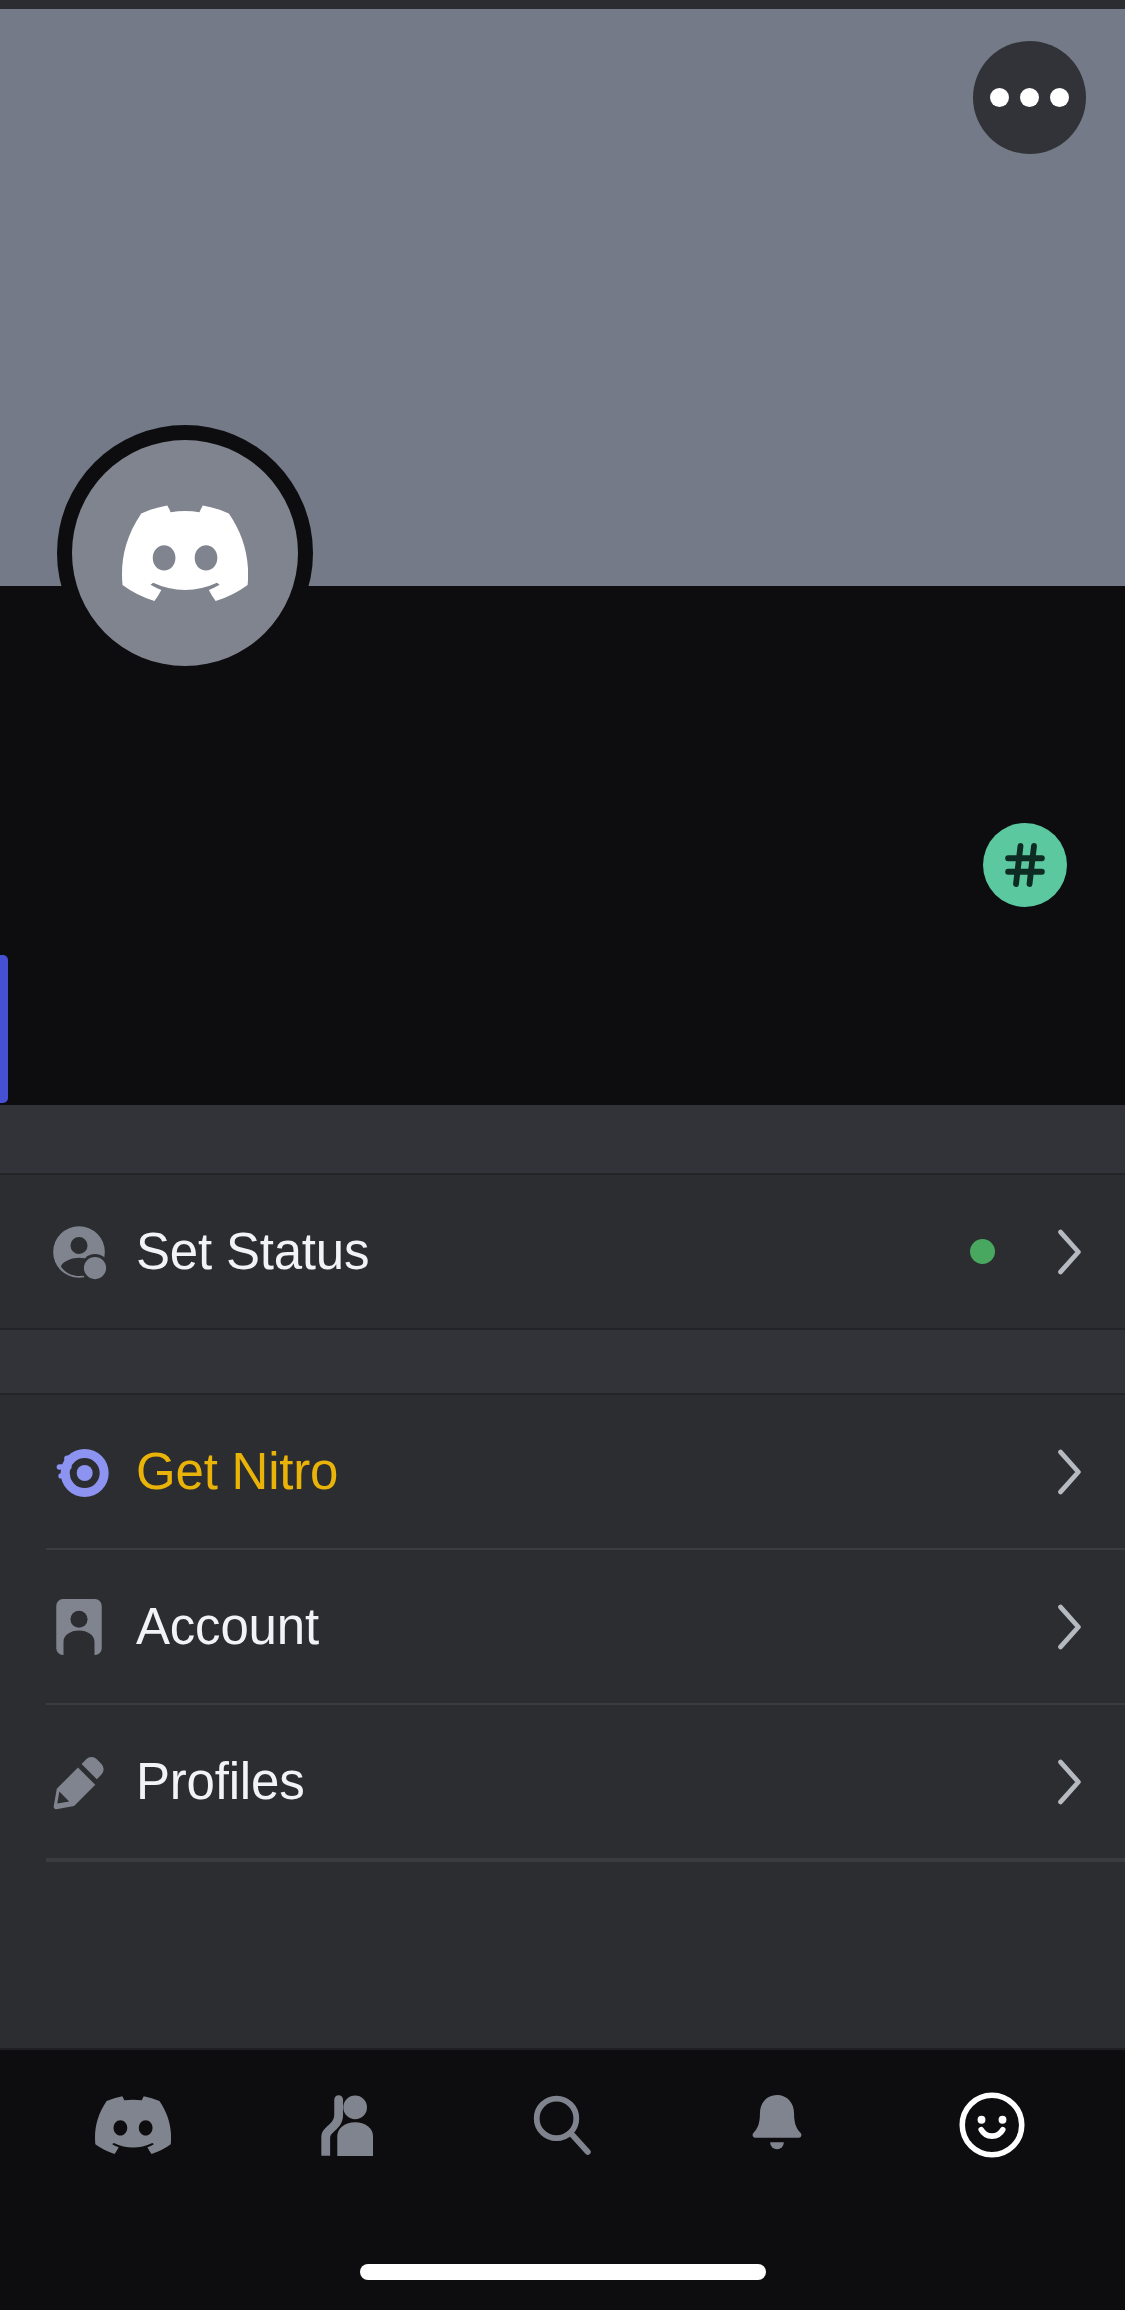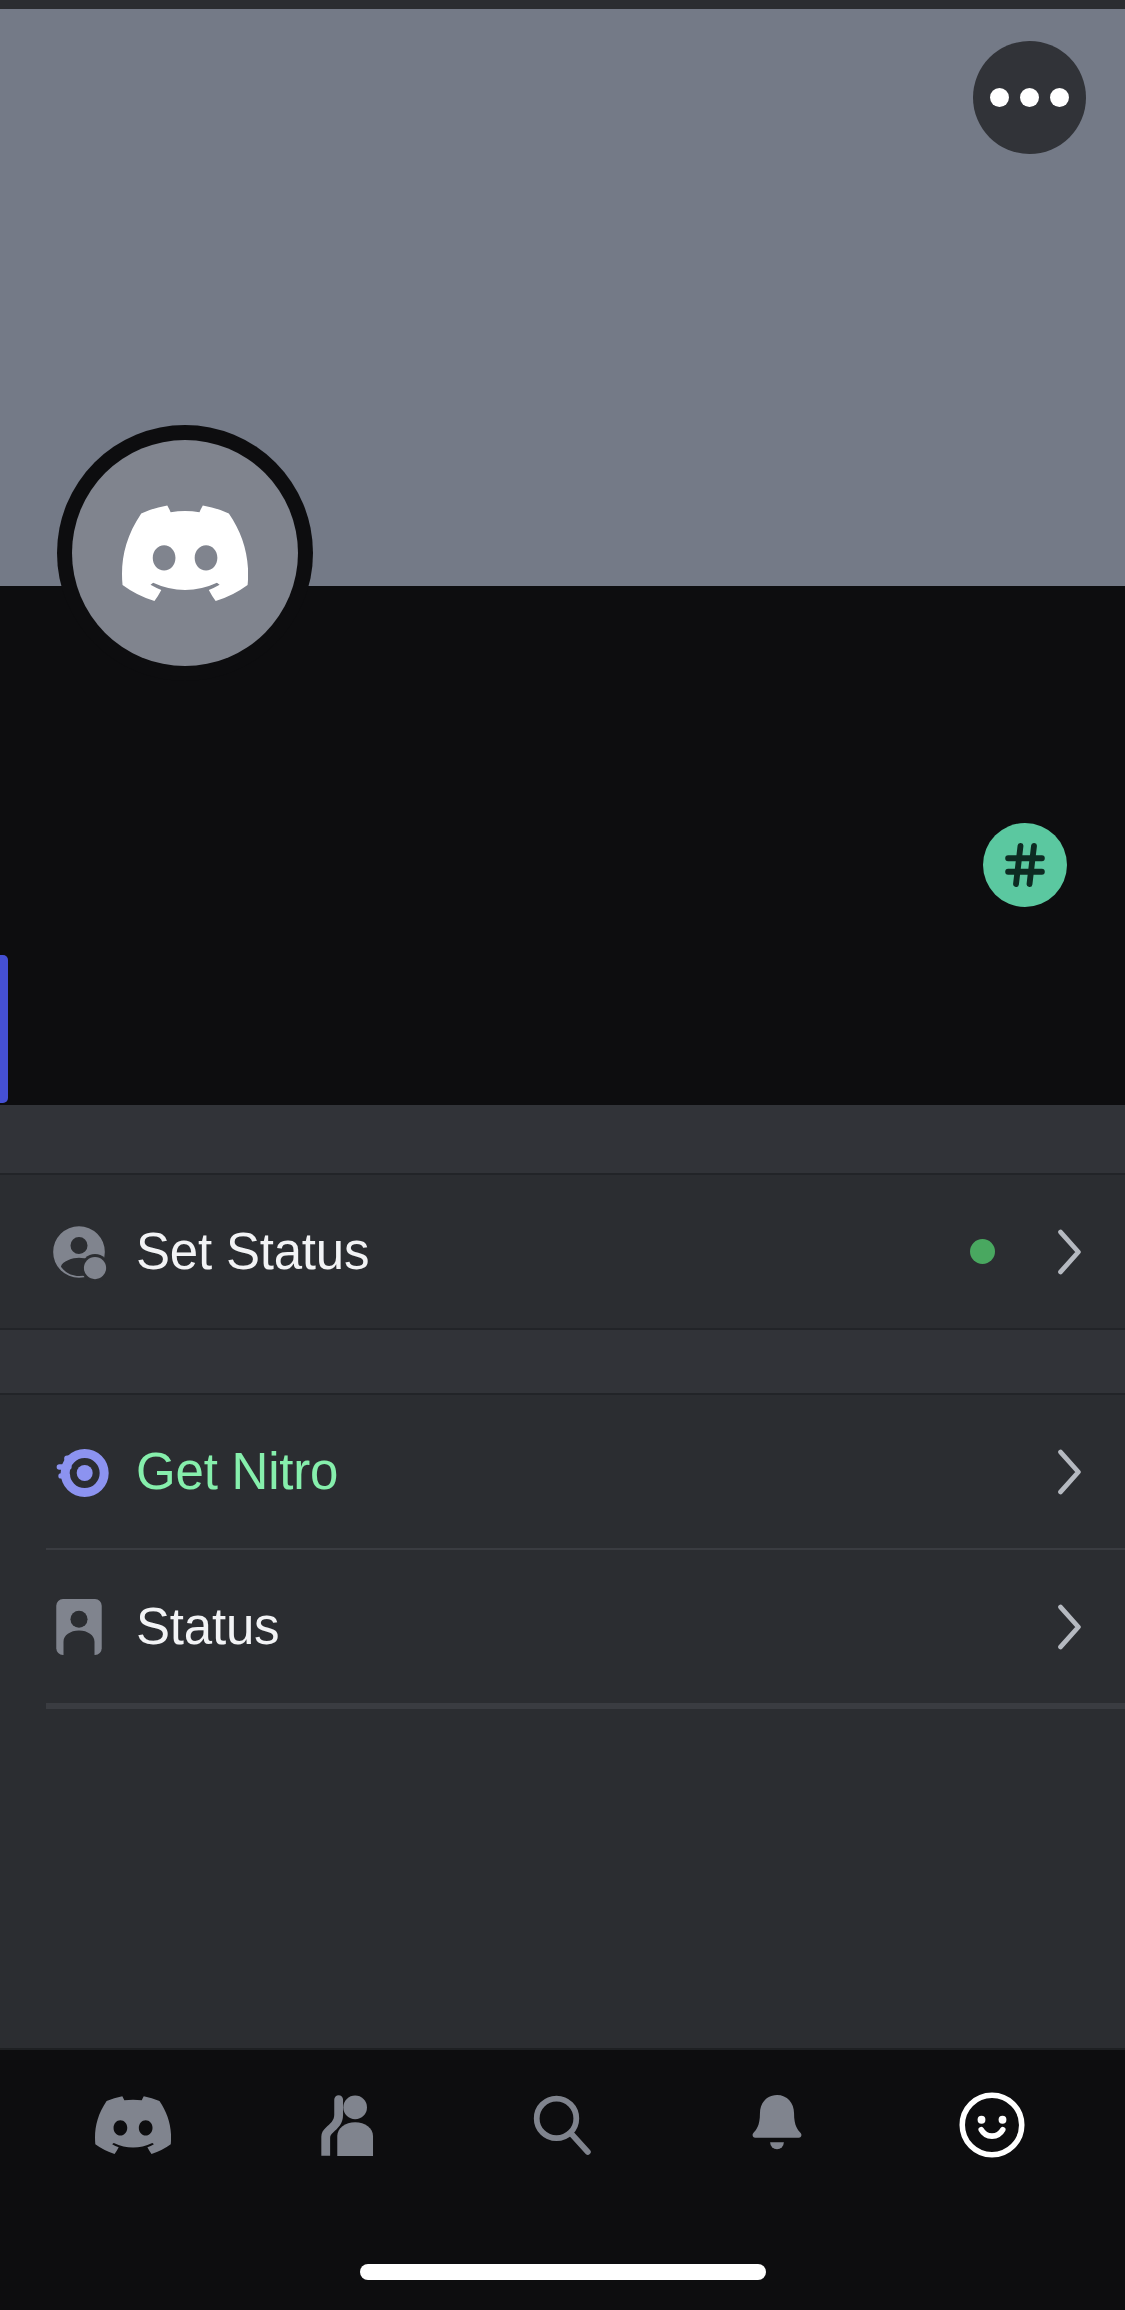--- a/index.html
+++ b/index.html
@@ -87,21 +87,21 @@
     margin-right:24px;
   }
   .row .ico svg { display:block; }
   .row .label {
     font-size:51px; line-height:1;
     font-weight:400;
     color:#f2f3f5;
     letter-spacing:-0.2px;
     white-space:nowrap;
   }
-  .row .label.accent { color:#86efac; }
+  .row .label.accent { color:#eab308; }
   .row .spacer { flex:1 1 auto; }
   .row .status-dot {
     width:25px; height:25px; border-radius:50%;
     background:#49a860; margin-right:62px;
   }
   .chev { width:26px; height:46px; flex:0 0 26px; }
 
   .section-spacer {
     height:63px; background:#313338;
   }
@@ -202,29 +202,43 @@
     <div class="hr-inset"></div>
 
     <div class="row">
       <span class="ico">
         <svg width="58" height="62" viewBox="0 0 20 24">
           <rect x="1.2" y="1.2" width="17.6" height="21.6" rx="2.6" fill="#80848e"></rect>
           <circle cx="10" cy="9" r="3.3" fill="#2b2d31"></circle>
           <path fill="#2b2d31" d="M10 13.4c-3.4 0-6 1.9-6 4.3v5.1h12v-5.1c0-2.4-2.6-4.3-6-4.3Z"></path>
         </svg>
       </span>
-      <span class="label">Status</span>
-      <span class="spacer"></span>
-      <svg class="chev" viewBox="0 0 12 22">
-        <path fill="none" stroke="#b5b9c0" stroke-width="2.3" stroke-linecap="round" stroke-linejoin="round" d="M1.5 1.5 10 11l-8.5 9.5"></path>
-      </svg>
-    </div>
-
-    <div class="hr-inset"></div>
-
+      <span class="label">Account</span>
+      <span class="spacer"></span>
+      <svg class="chev" viewBox="0 0 12 22">
+        <path fill="none" stroke="#b5b9c0" stroke-width="2.3" stroke-linecap="round" stroke-linejoin="round" d="M1.5 1.5 10 11l-8.5 9.5"></path>
+      </svg>
+    </div>
+
+    <div class="hr-inset"></div>
+
+    <div class="row">
+      <span class="ico">
+        <svg width="62" height="62" viewBox="0 0 24 24">
+          <path fill="#80848e" d="M18.9 3.2a2.9 2.9 0 0 0-4.1 0L13 5l5.9 5.9 1.8-1.8a2.9 2.9 0 0 0 0-4.1l-1.8-1.8Z"></path>
+          <path fill="#80848e" d="M11.6 6.4 3.4 14.6l-1.2 6.9a.9.9 0 0 0 1 1l6.9-1.2 8.2-8.2-6.7-6.7Z"></path>
+          <path fill="#2b2d31" d="m4.4 15.7 3.8 3.8-4.6.8.8-4.6Z"></path>
+        </svg>
+      </span>
+      <span class="label">Profiles</span>
+      <span class="spacer"></span>
+      <svg class="chev" viewBox="0 0 12 22">
+        <path fill="none" stroke="#b5b9c0" stroke-width="2.3" stroke-linecap="round" stroke-linejoin="round" d="M1.5 1.5 10 11l-8.5 9.5"></path>
+      </svg>
+    </div>
 
     <div class="hr-inset"></div>
 
 
     <div class="hr-inset"></div>
   </div>
 
   <div class="bottom-nav">
     <div class="nav-items">
 

